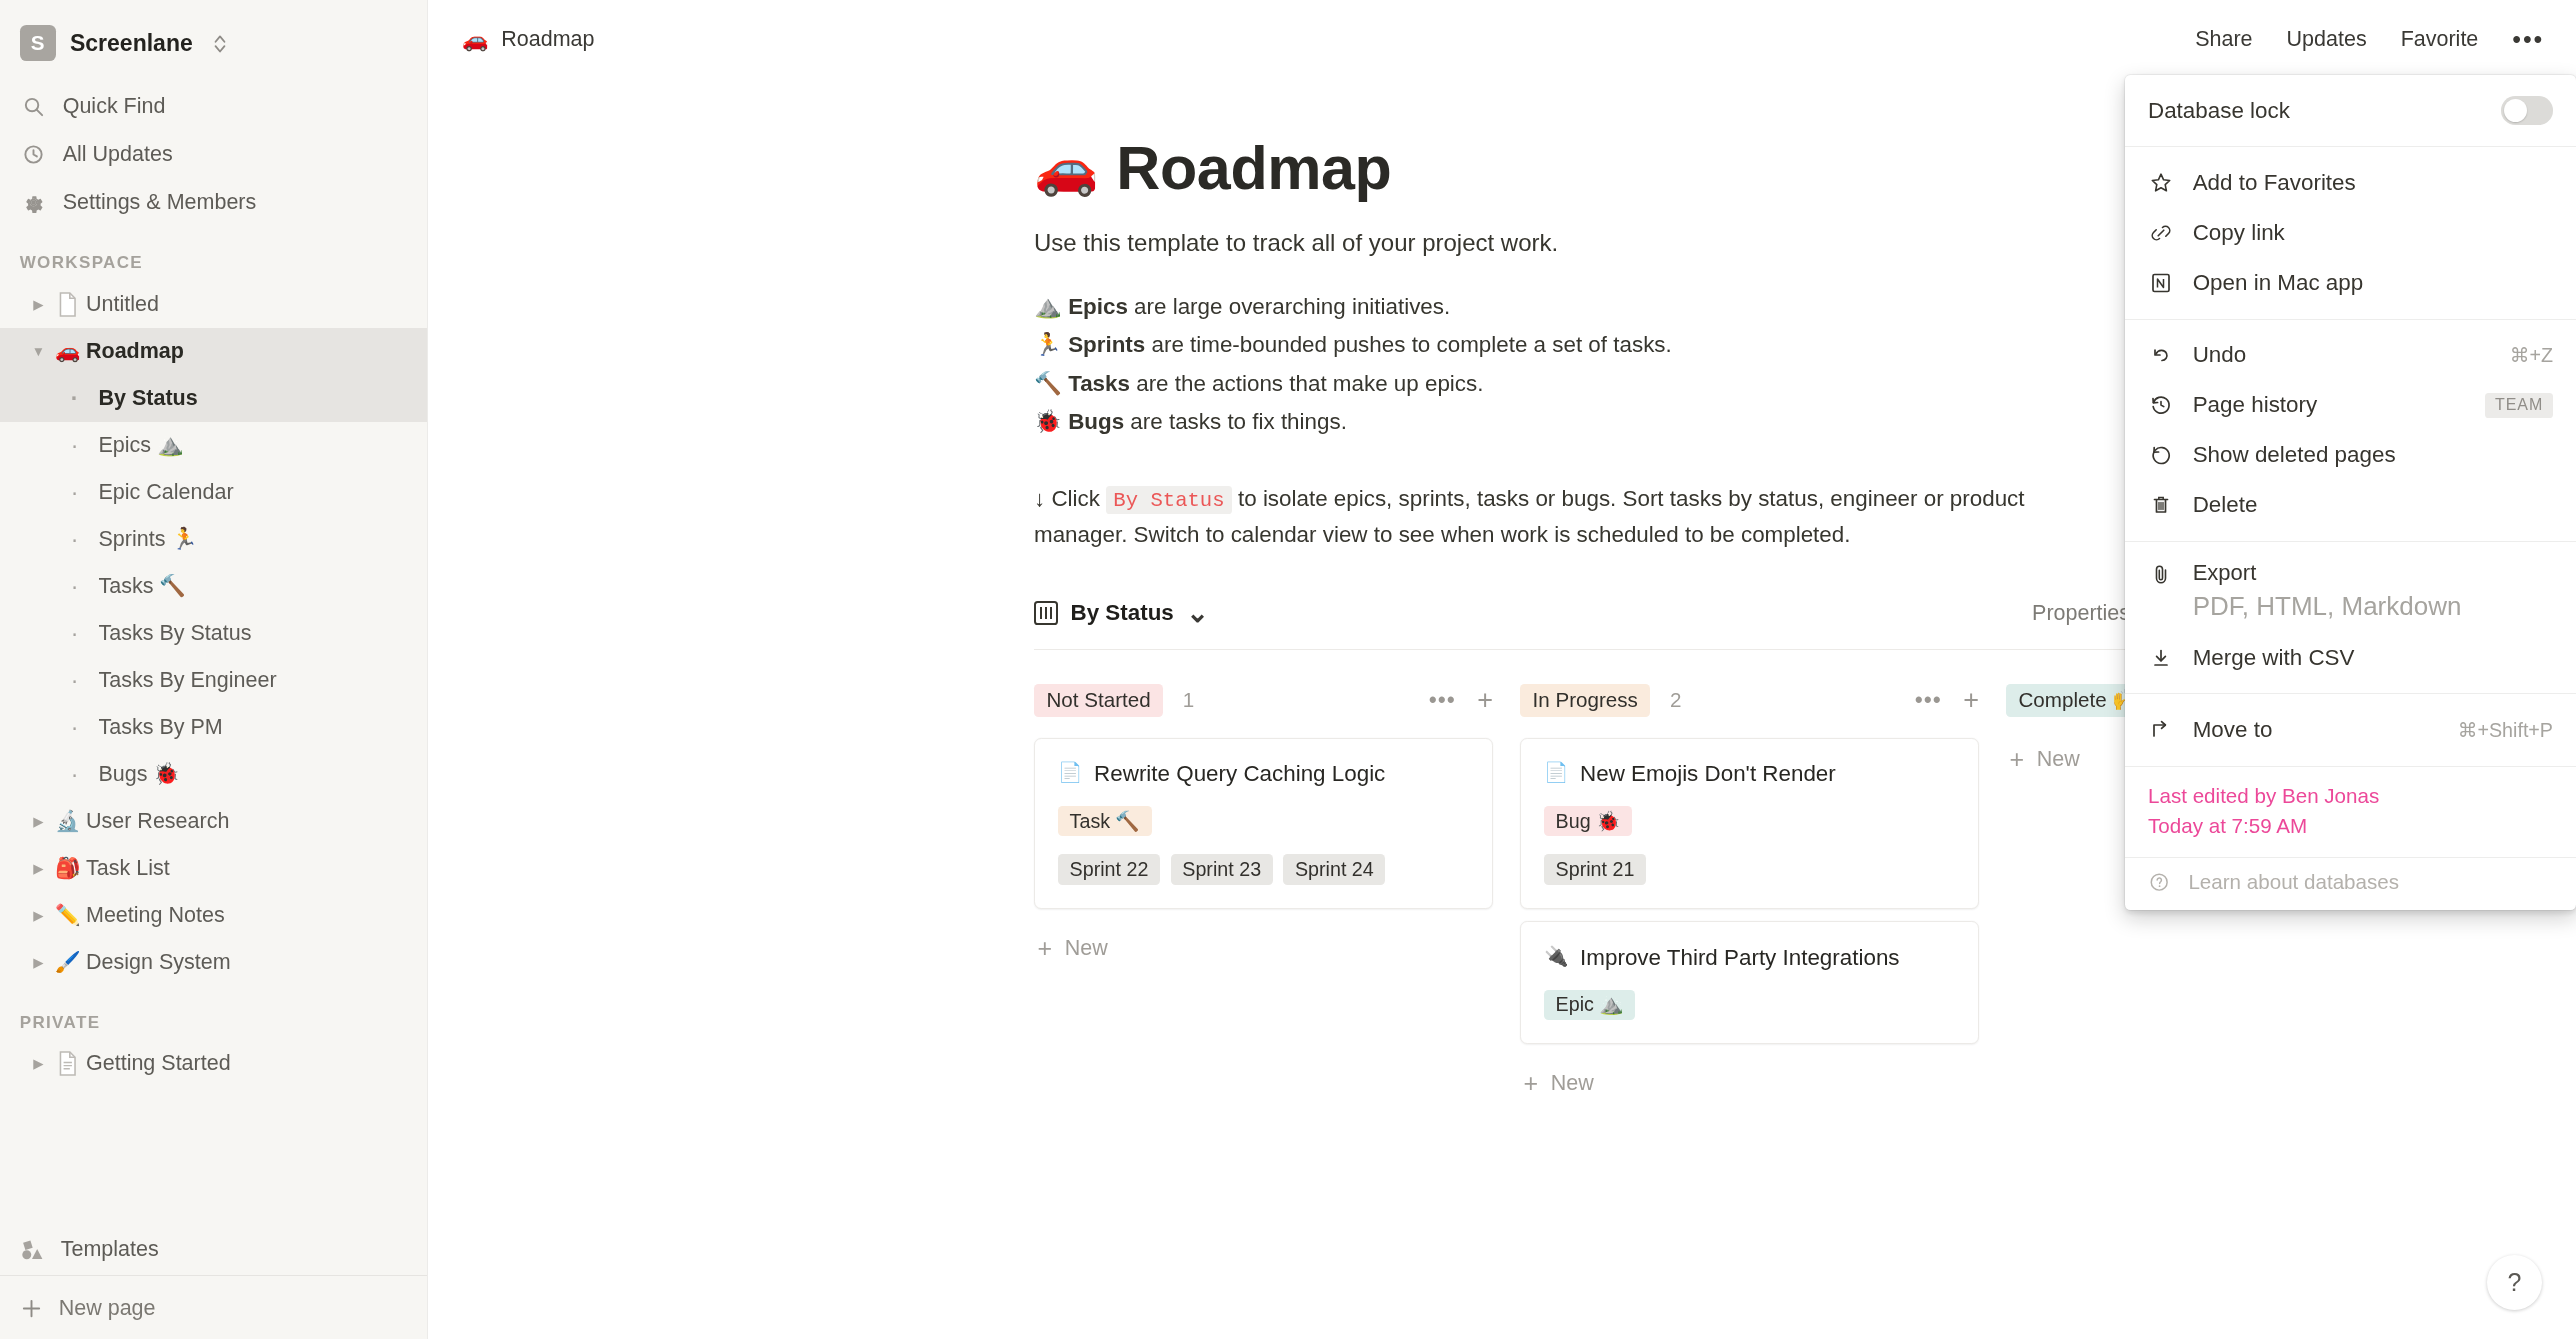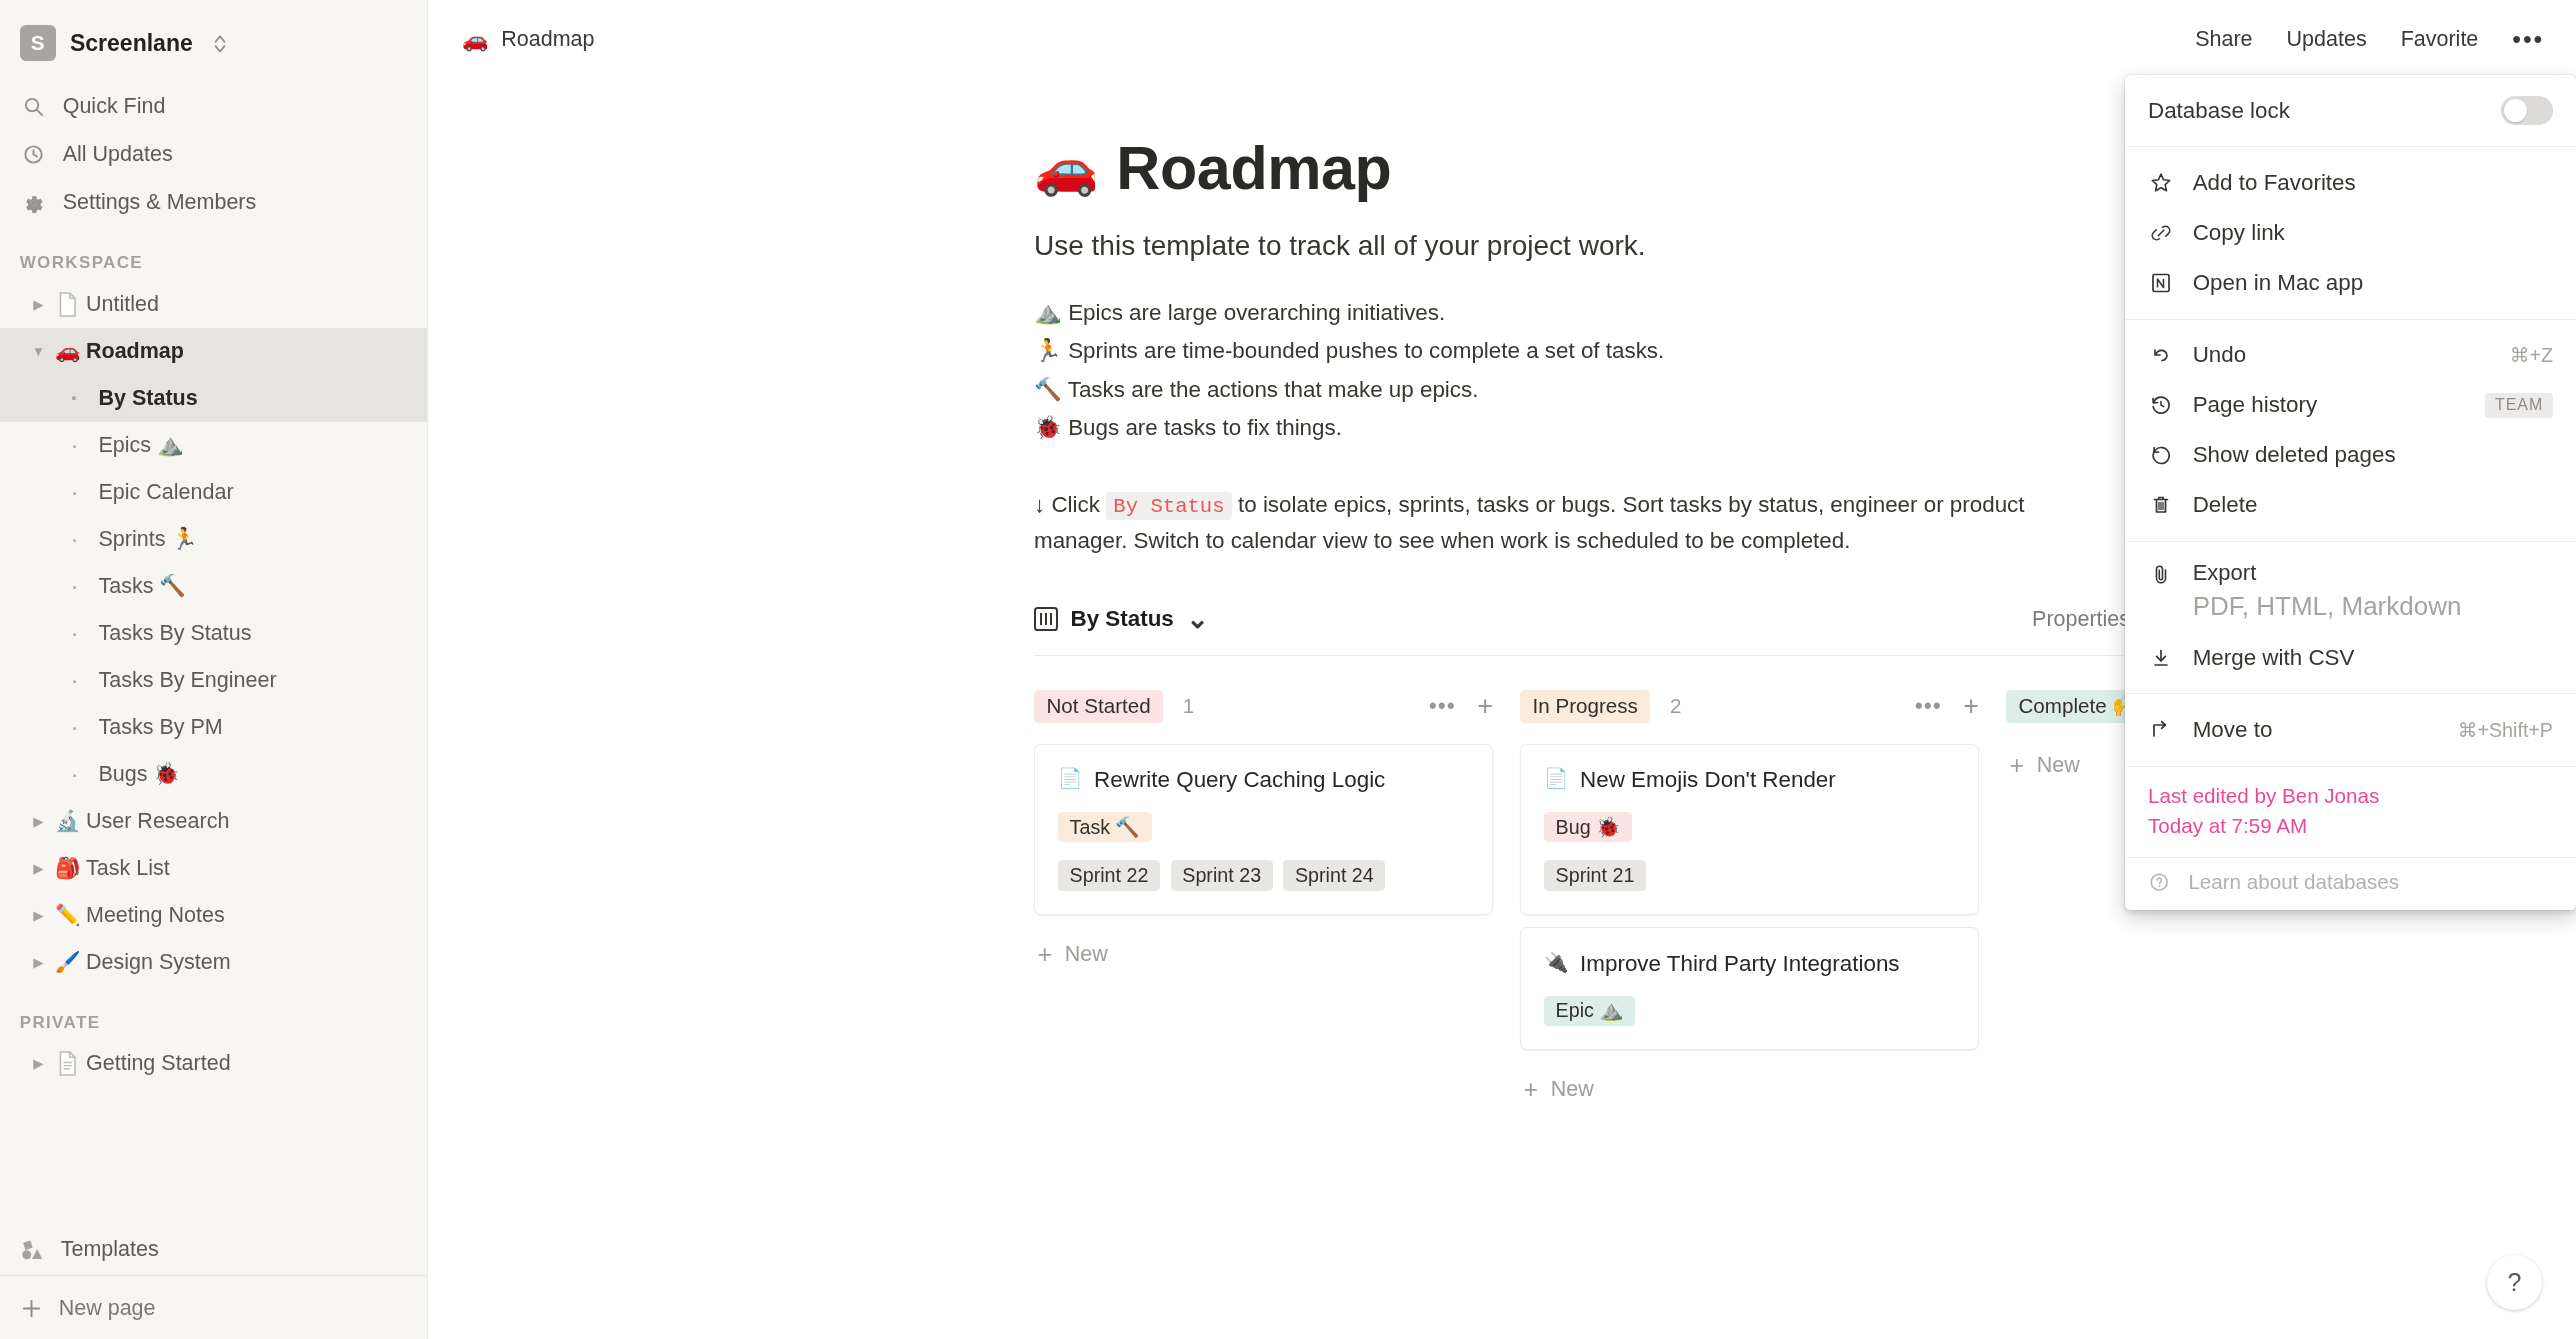--- a/index.html
+++ b/index.html
@@ -83,23 +83,23 @@
   .topbar-right .tb { font-size: 21.5px; color: #3a3935; cursor: pointer; }
   .dots-btn { font-size: 25px; color:#3a3935; letter-spacing: 1.8px; cursor:pointer; }
 
   .content { padding: 54px 0 0 606px; }
   .page-title {
     display: flex; align-items: center; gap: 18px;
     font-size: 61px; font-weight: 700; color: #2b2a26;
     letter-spacing: -0.4px;
   }
   .page-title .emoji { font-size: 52px; }
-  .para { font-size: 28px; color: #37362f; margin-top: 21.5px; line-height: 1.5; }
+  .para { font-size: 24px; color: #37362f; margin-top: 21.5px; line-height: 1.5; }
   .bullet-line { font-size: 22.4px; color: #37362f; line-height: 1.72; }
-  .bullet-line b { font-weight: 400; }
+  .bullet-line b { font-weight: 700; }
   .cta { font-size: 22.4px; color: #37362f; line-height: 1.62; max-width: 1064px; }
   .code-chip {
     background: #f0efed; color: #eb5757; border-radius: 3.6px;
     font-family: "Liberation Mono", monospace; font-size: 20.6px; padding: 2.7px 7.2px;
   }
 
   
   .view-bar { display: flex; align-items: center; margin-top: 47px; padding-right: 36px; }
   .view-tab { display: flex; align-items: center; gap: 12.5px; font-size: 22.4px; font-weight: 700; color: #1f1e1b; cursor: pointer;}
   .kanban-ic { width: 24px; height: 24px; border: 2.1px solid #37362f; border-radius: 3.6px; display:flex; align-items:center; justify-content:center; gap:2.2px;}

